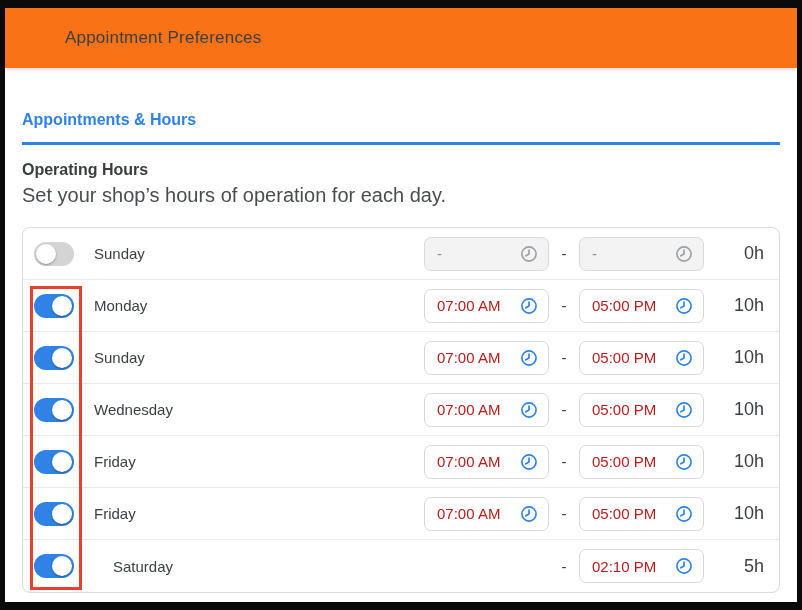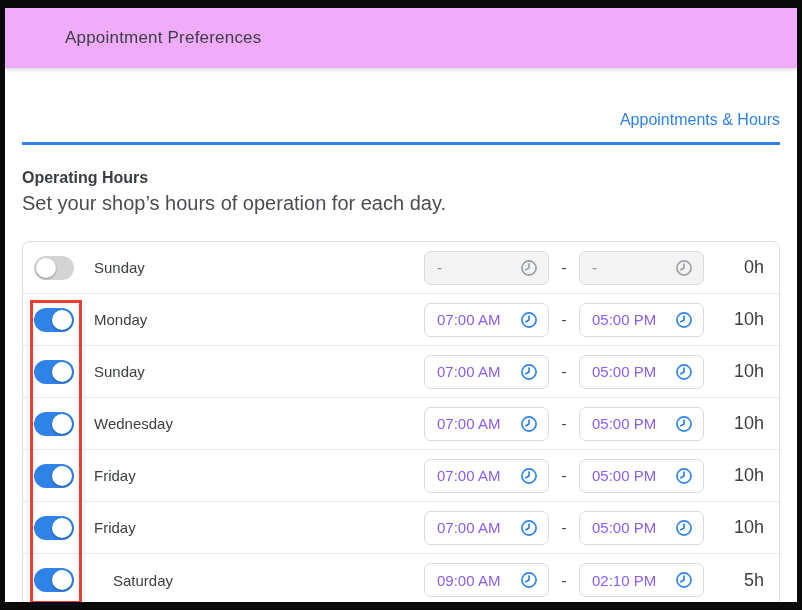--- a/index.html
+++ b/index.html
@@ -14,21 +14,21 @@
     position:relative;
   }
   .window{
     position:absolute;
     left:5px; top:8px; right:5px; bottom:8px;
     background:#ffffff;
     overflow:hidden;
   }
   .window-header{
     height:60px;
-    background:#f0abfc;
+    background:#f97316;
     display:flex;
     align-items:center;
     padding-left:60px;
     box-shadow:0 2px 4px rgba(0,0,0,0.14);
     position:relative;
     z-index:3;
   }
   .window-title{
     font-size:17px;
     font-weight:500;
@@ -39,51 +39,51 @@
     padding:0 17px;
   }
   
   .tabs{
     display:flex;
     margin-top:29px;
     border-bottom:2px solid #e8e8e8;
   }
   .tab{
     flex:1;
-    text-align:right;
+    text-align:left;
     padding:14px 0 14px;
     font-size:16px;
-    font-weight:400;
+    font-weight:700;
     color:#3c4043;
     position:relative;
     cursor:pointer;
   }
   .tab.active{color:var(--accent);}
   .tab.active::after{
     content:"";
     position:absolute;
     left:0; right:0; bottom:-2px;
     height:3px;
     background:var(--accent);
   }
   
   .section-title{
-    margin-top:24px;
+    margin-top:16px;
     font-size:16px;
     font-weight:700;
     color:#3a3d40;
   }
   .section-subtitle{
     margin-top:5px;
     font-size:20px;
     color:#4a4d50;
   }
   
   .hours-table{
-    margin-top:26px;
+    margin-top:20px;
     border:1px solid #dcdcdc;
     border-radius:8px;
     position:relative;
     background:#fff;
   }
   .day-row{
     display:flex;
     align-items:center;
     height:52px;
     padding:0 15px 0 11px;
@@ -127,21 +127,21 @@
     border-radius:7px;
     background:#fff;
     display:flex;
     align-items:center;
     justify-content:space-between;
     padding:0 9px 0 12px;
     cursor:pointer;
   }
   .time-text{
     font-size:15px;
-    color:#8b5cf6;
+    color:#b91c1c;
   }
   .clock-icon{
     color:var(--accent);
     display:block;
   }
   .day-row.disabled .time-input{
     background:#f3f3f3;
     border-color:#dadada;
     cursor:default;
   }
@@ -343,27 +343,20 @@
       <div class="total-hours">10h</div>
     </div>
   </div>
 
   <div class="day-row">
     <div class="toggle">
       <div class="toggle-knob"></div>
     </div>
     <div class="day-name">Saturday</div>
     <div class="time-group">
-      <div class="time-input">
-        <span class="time-text">09:00 AM</span>
-        <svg class="clock-icon" width="20" height="20" viewBox="0 0 24 24">
-          <circle cx="12" cy="12" r="8.5" fill="none" stroke="currentColor" stroke-width="2"></circle>
-          <path d="M12 7.2 V12 L8.2 14.2" fill="none" stroke="currentColor" stroke-width="2" stroke-linecap="round" stroke-linejoin="round"></path>
-        </svg>
-      </div>
       <span class="dash">-</span>
       <div class="time-input">
         <span class="time-text">02:10 PM</span>
         <svg class="clock-icon" width="20" height="20" viewBox="0 0 24 24">
           <circle cx="12" cy="12" r="8.5" fill="none" stroke="currentColor" stroke-width="2"></circle>
           <path d="M12 7.2 V12 L8.2 14.2" fill="none" stroke="currentColor" stroke-width="2" stroke-linecap="round" stroke-linejoin="round"></path>
         </svg>
       </div>
       <div class="total-hours">5h</div>
     </div>

